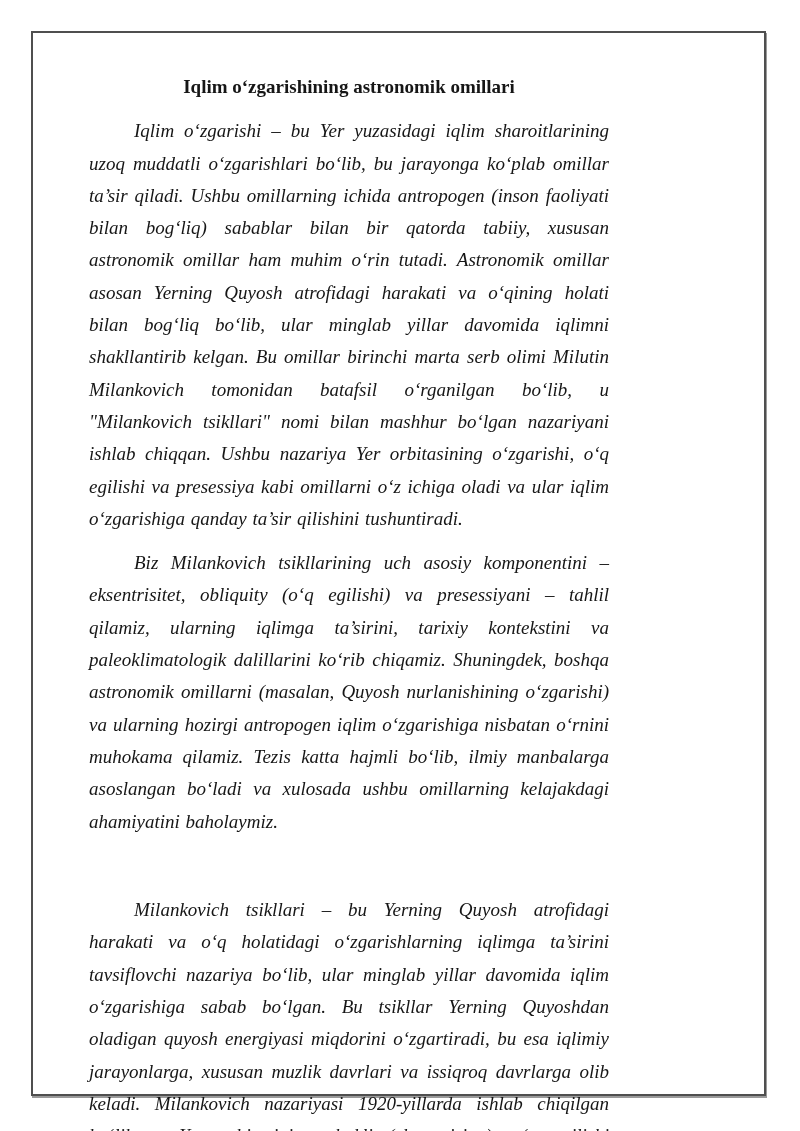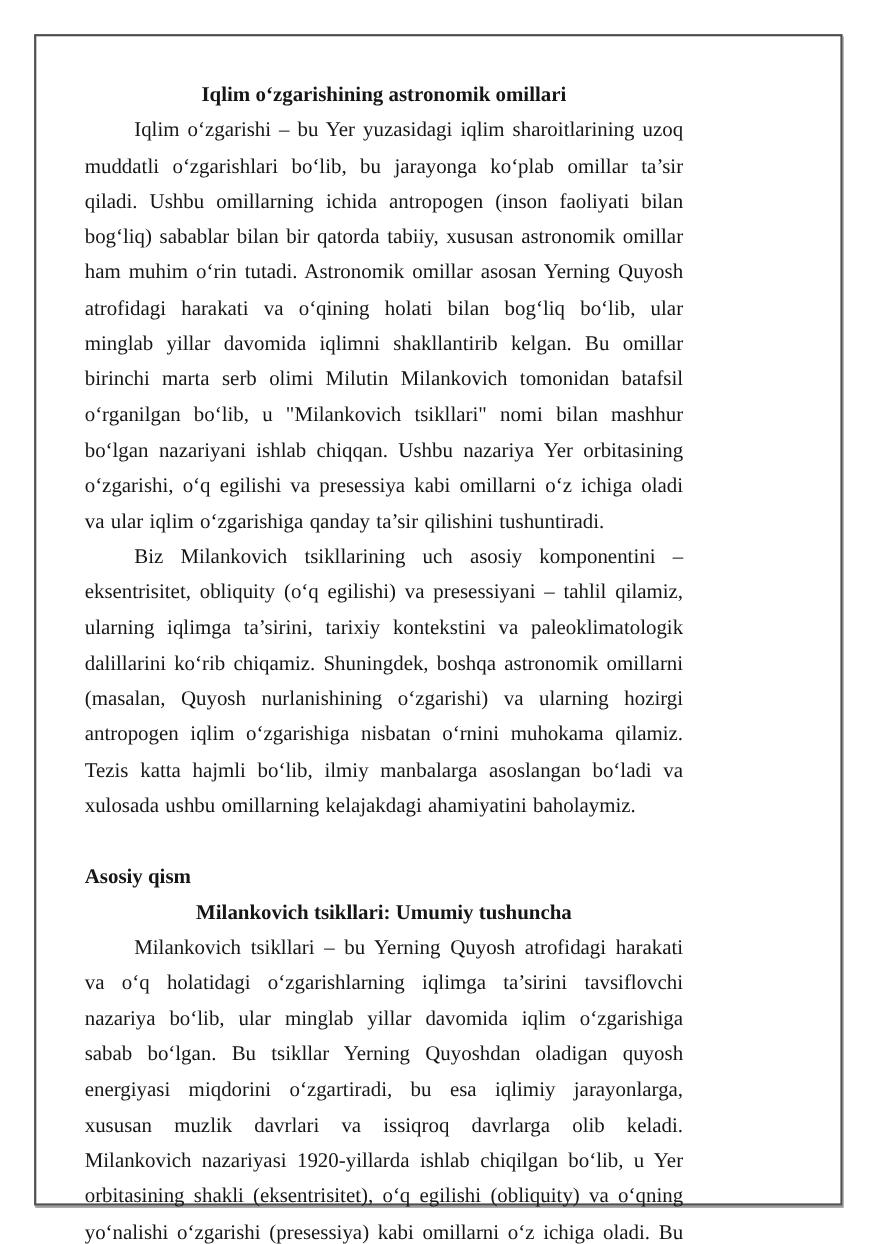--- a/index.html
+++ b/index.html
@@ -45,42 +45,41 @@
     font-weight: bold;
     margin: 0;
     text-align: left;
   }
   .subtitle {
     text-align: center;
     font-weight: bold;
     margin: 0;
   }
   p.body-par {
-    margin: 0;
+    margin: 12px;
     text-align: justify;
     text-indent: 45px;
     word-spacing: 1px;
+    font-style: italic;
   }
   .blank-line {
     height: 32.3px;
   }
 </style>
 </head>
 <body>
 
 <div class="page-border"></div>
 
 <div class="content">
   <p class="doc-title">Iqlim o‘zgarishining astronomik omillari</p>
 
 
   <p class="body-par">Iqlim o‘zgarishi – bu Yer yuzasidagi iqlim sharoitlarining uzoq muddatli o‘zgarishlari bo‘lib, bu jarayonga ko‘plab omillar ta’sir qiladi. Ushbu omillarning ichida antropogen (inson faoliyati bilan bog‘liq) sabablar bilan bir qatorda tabiiy, xususan astronomik omillar ham muhim o‘rin tutadi. Astronomik omillar asosan Yerning Quyosh atrofidagi harakati va o‘qining holati bilan bog‘liq bo‘lib, ular minglab yillar davomida iqlimni shakllantirib kelgan. Bu omillar birinchi marta serb olimi Milutin Milankovich tomonidan batafsil o‘rganilgan bo‘lib, u "Milankovich tsikllari" nomi bilan mashhur bo‘lgan nazariyani ishlab chiqqan. Ushbu nazariya Yer orbitasining o‘zgarishi, o‘q egilishi va presessiya kabi omillarni o‘z ichiga oladi va ular iqlim o‘zgarishiga qanday ta’sir qilishini tushuntiradi.</p>
 
   <p class="body-par">Biz Milankovich tsikllarining uch asosiy komponentini – eksentrisitet, obliquity (o‘q egilishi) va presessiyani – tahlil qilamiz, ularning iqlimga ta’sirini, tarixiy kontekstini va paleoklimatologik dalillarini ko‘rib chiqamiz. Shuningdek, boshqa astronomik omillarni (masalan, Quyosh nurlanishining o‘zgarishi) va ularning hozirgi antropogen iqlim o‘zgarishiga nisbatan o‘rnini muhokama qilamiz. Tezis katta hajmli bo‘lib, ilmiy manbalarga asoslangan bo‘ladi va xulosada ushbu omillarning kelajakdagi ahamiyatini baholaymiz.</p>
 
   <div class="blank-line"></div>
 
-  <p class="heading">Asosiy qism</p>
 
-  <p class="subtitle">Milankovich tsikllari: Umumiy tushuncha</p>
 
   <p class="body-par">Milankovich tsikllari – bu Yerning Quyosh atrofidagi harakati va o‘q holatidagi o‘zgarishlarning iqlimga ta’sirini tavsiflovchi nazariya bo‘lib, ular minglab yillar davomida iqlim o‘zgarishiga sabab bo‘lgan. Bu tsikllar Yerning Quyoshdan oladigan quyosh energiyasi miqdorini o‘zgartiradi, bu esa iqlimiy jarayonlarga, xususan muzlik davrlari va issiqroq davrlarga olib keladi. Milankovich nazariyasi 1920-yillarda ishlab chiqilgan bo‘lib, u Yer orbitasining shakli (eksentrisitet), o‘q egilishi (obliquity) va o‘qning yo‘nalishi o‘zgarishi (presessiya) kabi omillarni o‘z ichiga oladi. Bu tsikllar</p>
 </div>
 
 </body></html>

